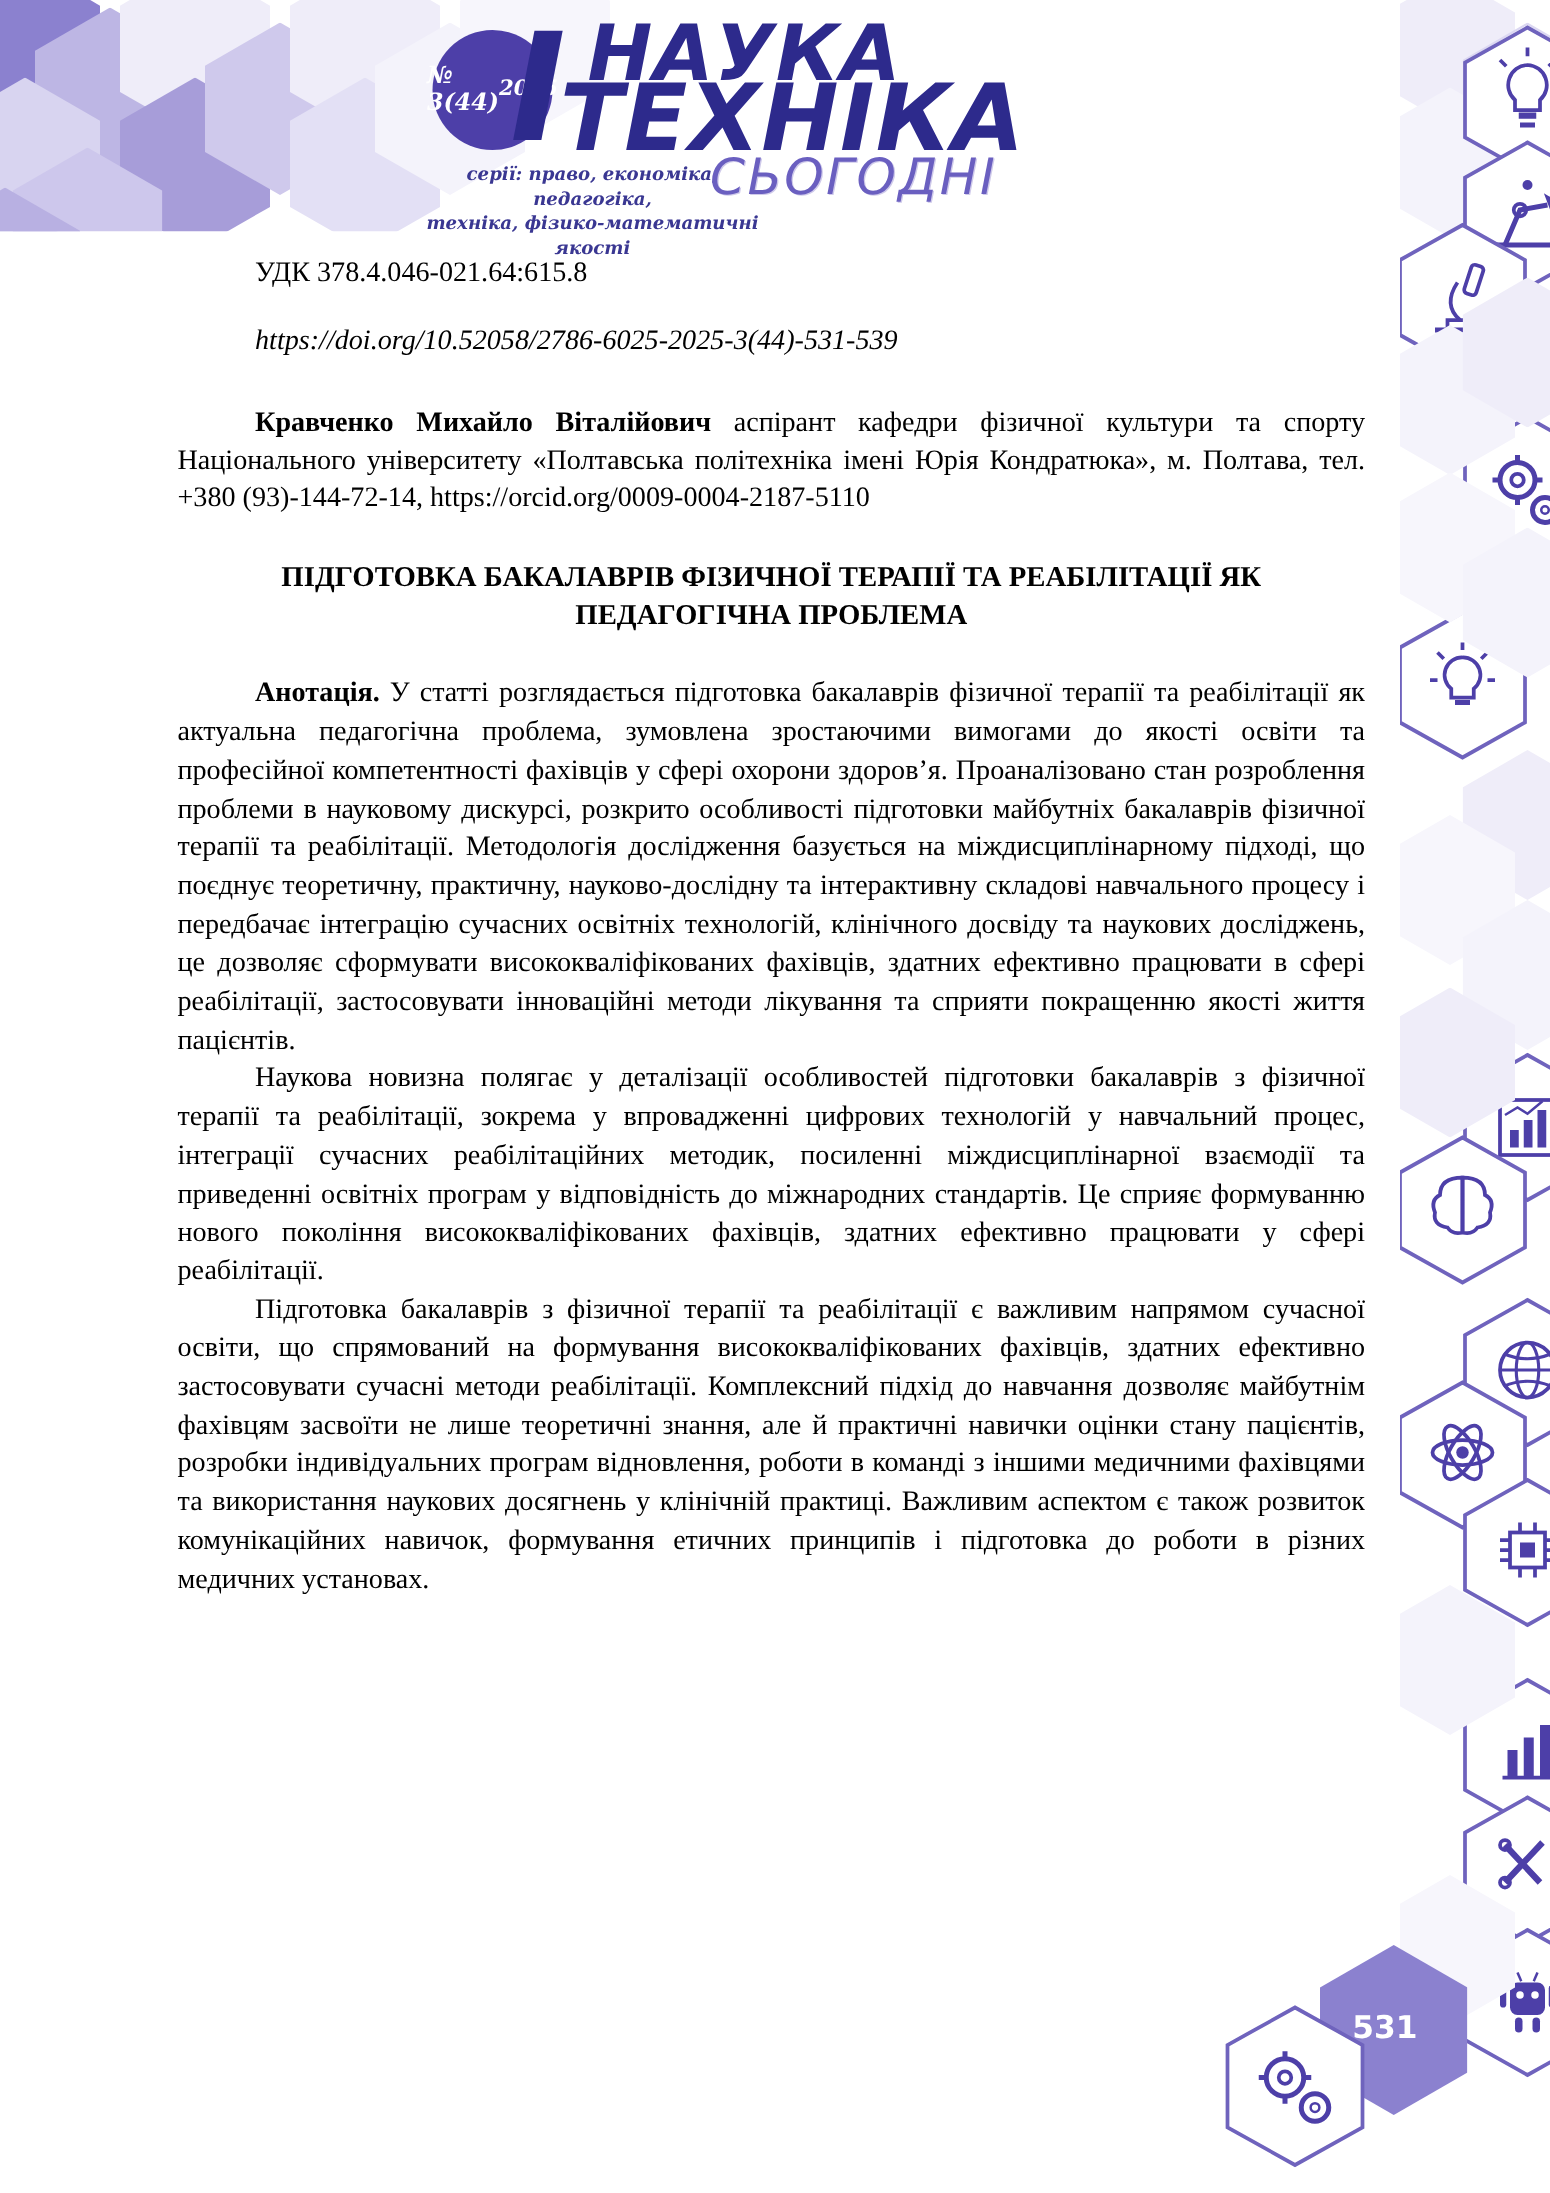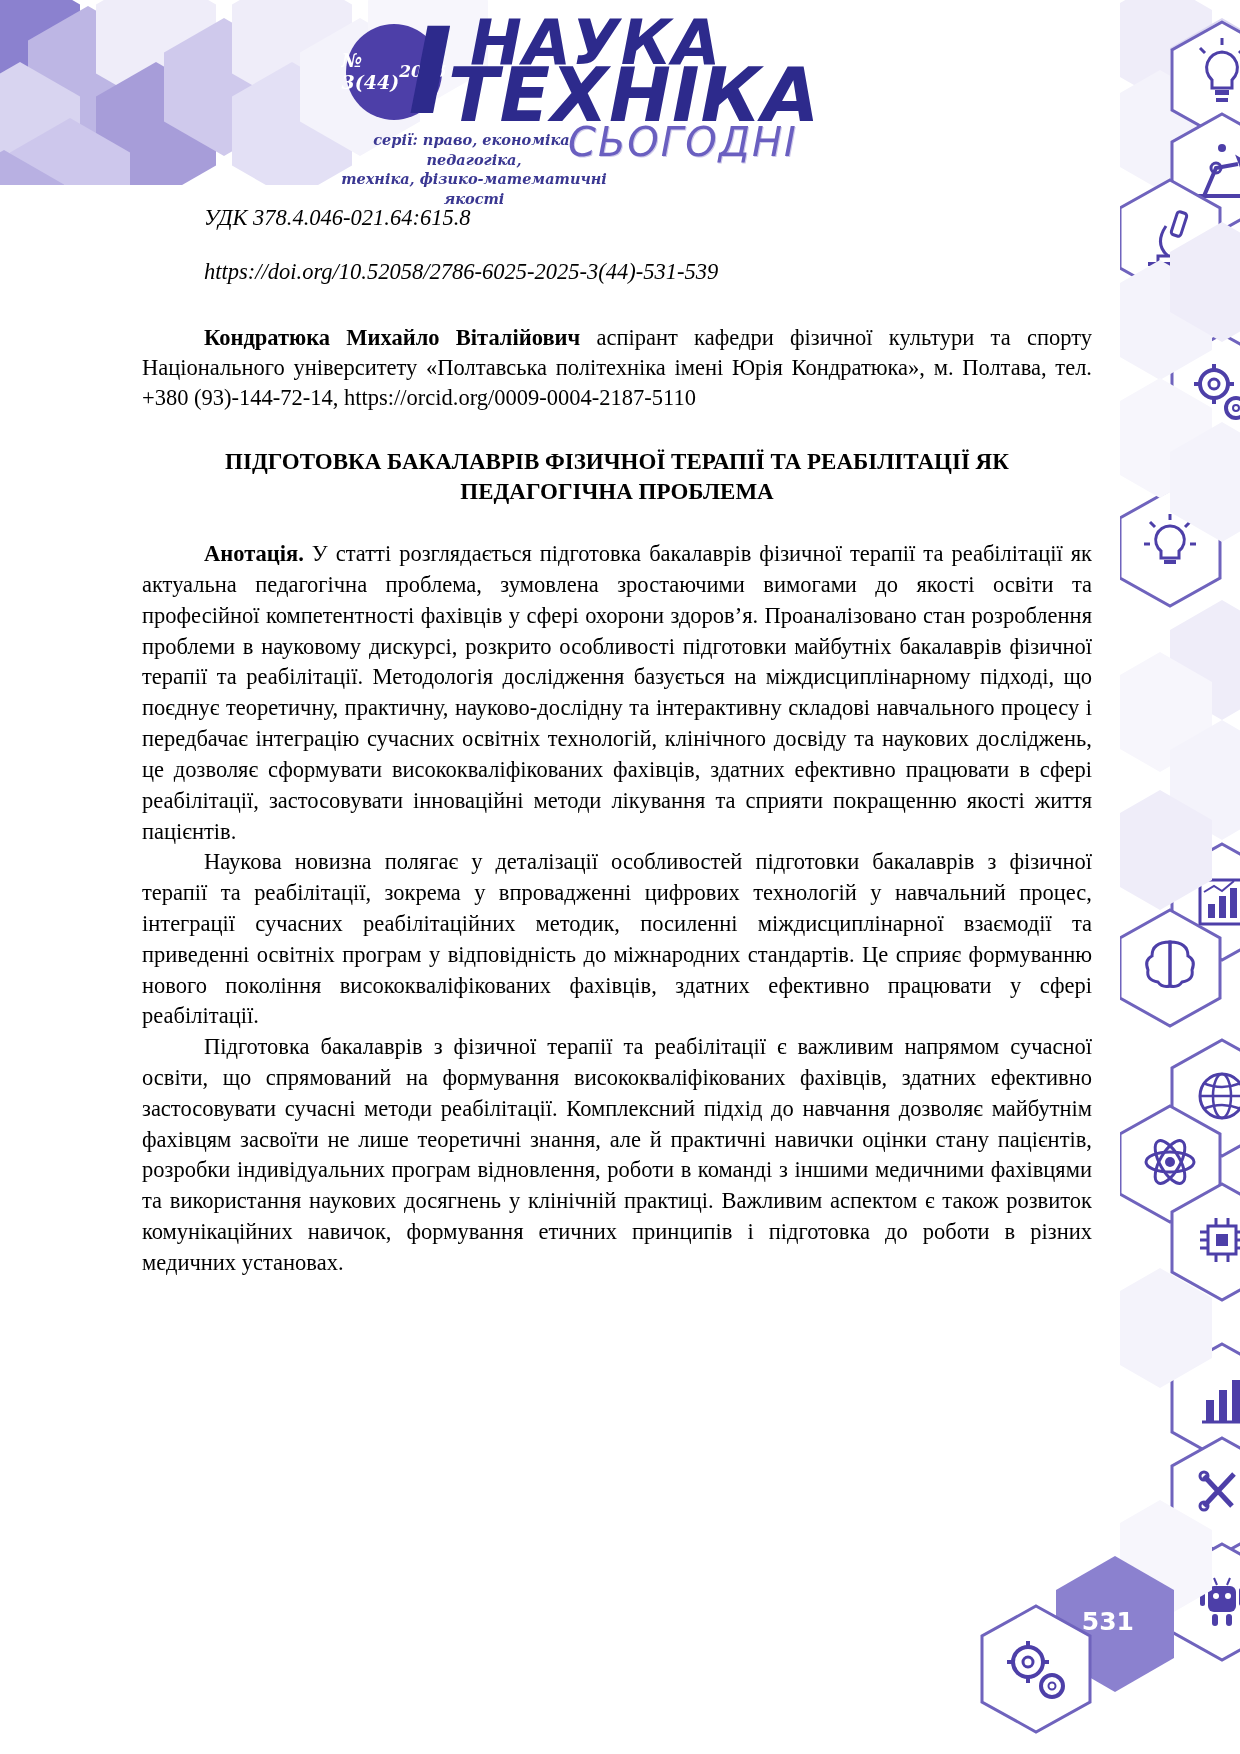--- a/index.html
+++ b/index.html
@@ -114,21 +114,20 @@
   }
 
   
   .page-body {
     position: absolute;
     top: 205px;
     left: 142px;
     width: 950px;
   }
   .udk {
-    font-style: italic;
     font-size: 22.5px;
     margin: 0 0 28px 62px;
   }
   .doi {
     font-style: italic;
     font-size: 22.5px;
     margin: 0 0 38px 62px;
   }
   .author {
     font-size: 22.5px;
@@ -398,21 +397,21 @@
     <circle cx="72" cy="82" r="3.5" fill="none" stroke="#4d3fa8" stroke-width="2"></circle>
   </svg>
 </div>
 <div class="page-num">531</div>
 
 <div class="page-body">
   <p class="udk">УДК 378.4.046-021.64:615.8</p>
   <p class="doi">https://doi.org/10.52058/2786-6025-2025-3(44)-531-539</p>
 
   <p class="author">
-    <b>Кондратюка Михайло Віталійович</b><span> аспірант кафедри фізичної культури та спорту Національного університету «Полтавська політехніка імені Юрія Кондратюка», м. Полтава, тел. +380 (93)-144-72-14, https://orcid.org/0009-0004-2187-5110</span>
+    <b>Кравченко Михайло Віталійович</b><span> аспірант кафедри фізичної культури та спорту Національного університету «Полтавська політехніка імені Юрія Кондратюка», м. Полтава, тел. +380 (93)-144-72-14, https://orcid.org/0009-0004-2187-5110</span>
   </p>
 
   <h1 class="title">ПІДГОТОВКА БАКАЛАВРІВ ФІЗИЧНОЇ ТЕРАПІЇ ТА РЕАБІЛІТАЦІЇ ЯК ПЕДАГОГІЧНА ПРОБЛЕМА</h1>
 
   <p class="para">
     <b>Анотація.</b><span> У статті розглядається підготовка бакалаврів фізичної терапії та реабілітації як актуальна педагогічна проблема, зумовлена зростаючими вимогами до якості освіти та професійної компетентності фахівців у сфері охорони здоров’я. Проаналізовано стан розроблення проблеми в науковому дискурсі, розкрито особливості підготовки майбутніх бакалаврів фізичної терапії та реабілітації. Методологія дослідження  базується на міждисциплінарному підході, що поєднує теоретичну, практичну, науково-дослідну та інтерактивну складові навчального процесу і передбачає інтеграцію сучасних освітніх технологій, клінічного досвіду та наукових досліджень, це дозволяє сформувати висококваліфікованих фахівців, здатних ефективно працювати в сфері реабілітації, застосовувати інноваційні методи лікування та сприяти покращенню якості життя пацієнтів.</span>
   </p>
   <p class="para">Наукова новизна полягає у деталізації особливостей підготовки бакалаврів з фізичної терапії та реабілітації, зокрема у впровадженні цифрових технологій у навчальний процес, інтеграції сучасних реабілітаційних методик, посиленні міждисциплінарної взаємодії та приведенні освітніх програм у відповідність до міжнародних стандартів. Це сприяє формуванню нового покоління висококваліфікованих фахівців, здатних ефективно працювати у сфері реабілітації.</p>
   <p class="para">Підготовка бакалаврів з фізичної терапії та реабілітації є важливим напрямом сучасної освіти, що спрямований на формування висококваліфікованих фахівців, здатних ефективно застосовувати сучасні методи реабілітації. Комплексний підхід до навчання дозволяє майбутнім фахівцям засвоїти не лише теоретичні знання, але й практичні навички оцінки стану пацієнтів, розробки індивідуальних програм відновлення, роботи в команді з іншими медичними фахівцями та використання наукових досягнень у клінічній практиці. Важливим аспектом є також розвиток комунікаційних навичок, формування етичних принципів і підготовка до роботи в різних медичних установах.</p>
 </div>

